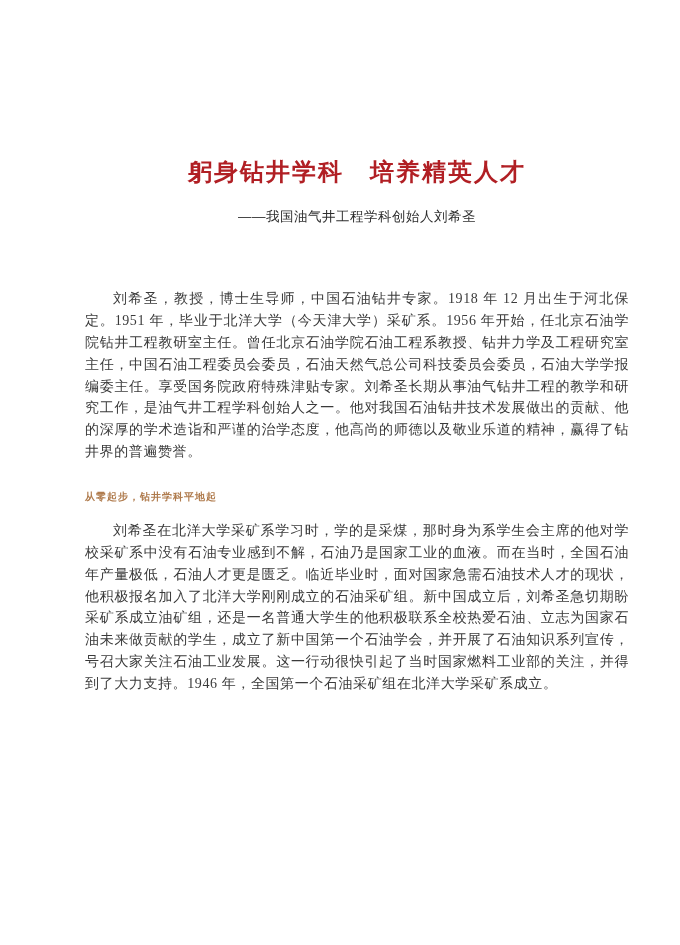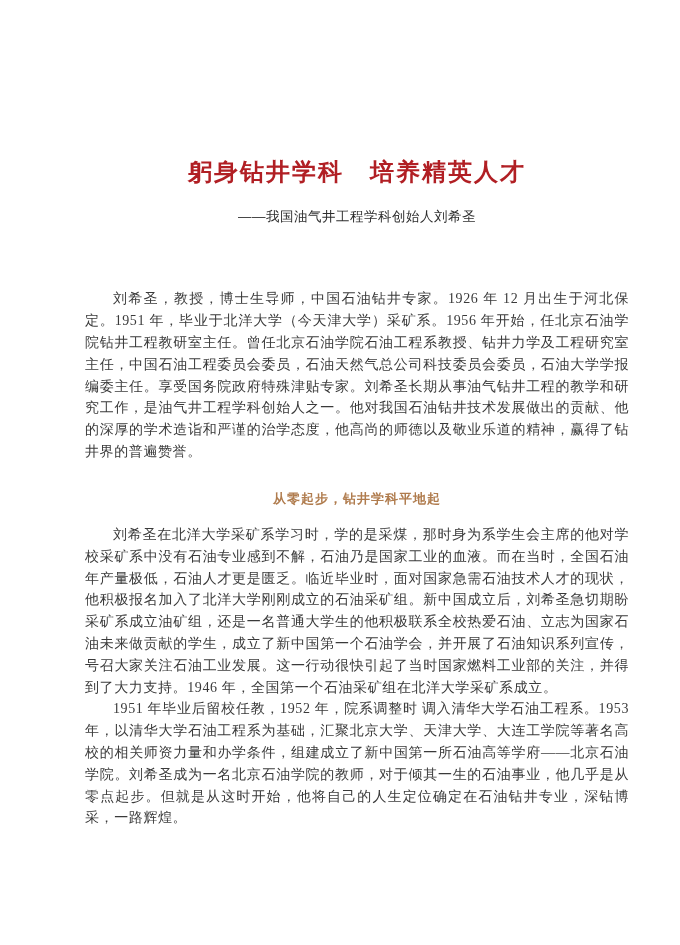--- a/index.html
+++ b/index.html
@@ -38,39 +38,37 @@
     font-family: "Liberation Serif", "DejaVu Serif", serif;
     font-size: 14px;
     line-height: 21.8px;
     letter-spacing: 0.6px;
     text-align: justify;
     text-indent: 2em;
     color: #3a3a3a;
   }
   .section-heading {
     margin: 28px 0 17px 0;
-    text-align: center;
     font-family: Liberation Sans, sans-serif;
-    font-size: 13px;
+    font-size: 10px;
     font-weight: bold;
     letter-spacing: 1px;
     color: #b07c4e;
     line-height: 1.25;
   }
 </style>
 </head>
 <body>
 
 <div class="page">
   <h1 class="title">躬身钻井学科　培养精英人才</h1>
 
   <div class="subtitle">——我国油气井工程学科创始人刘希圣</div>
 
   <div class="article-body">
-    <p class="para">刘希圣，教授，博士生导师，中国石油钻井专家。1926 年 12 月出生于河北保定。1951 年，毕业于北洋大学（今天津大学）采矿系。1956 年开始，任北京石油学院钻井工程教研室主任。曾任北京石油学院石油工程系教授、钻井力学及工程研究室主任，中国石油工程委员会委员，石油天然气总公司科技委员会委员，石油大学学报编委主任。享受国务院政府特殊津贴专家。刘希圣长期从事油气钻井工程的教学和研究工作，是油气井工程学科创始人之一。他对我国石油钻井技术发展做出的贡献、他的深厚的学术造诣和严谨的治学态度，他高尚的师德以及敬业乐道的精神，赢得了钻井界的普遍赞誉。</p>
+    <p class="para">刘希圣，教授，博士生导师，中国石油钻井专家。1918 年 12 月出生于河北保定。1951 年，毕业于北洋大学（今天津大学）采矿系。1956 年开始，任北京石油学院钻井工程教研室主任。曾任北京石油学院石油工程系教授、钻井力学及工程研究室主任，中国石油工程委员会委员，石油天然气总公司科技委员会委员，石油大学学报编委主任。享受国务院政府特殊津贴专家。刘希圣长期从事油气钻井工程的教学和研究工作，是油气井工程学科创始人之一。他对我国石油钻井技术发展做出的贡献、他的深厚的学术造诣和严谨的治学态度，他高尚的师德以及敬业乐道的精神，赢得了钻井界的普遍赞誉。</p>
 
     <h2 class="section-heading">从零起步，钻井学科平地起</h2>
 
     <p class="para">刘希圣在北洋大学采矿系学习时，学的是采煤，那时身为系学生会主席的他对学校采矿系中没有石油专业感到不解，石油乃是国家工业的血液。而在当时，全国石油年产量极低，石油人才更是匮乏。临近毕业时，面对国家急需石油技术人才的现状，他积极报名加入了北洋大学刚刚成立的石油采矿组。新中国成立后，刘希圣急切期盼采矿系成立油矿组，还是一名普通大学生的他积极联系全校热爱石油、立志为国家石油未来做贡献的学生，成立了新中国第一个石油学会，并开展了石油知识系列宣传，号召大家关注石油工业发展。这一行动很快引起了当时国家燃料工业部的关注，并得到了大力支持。1946 年，全国第一个石油采矿组在北洋大学采矿系成立。</p>
 
-    <p class="para">1951 年毕业后留校任教，1952 年，院系调整时 调入清华大学石油工程系。1953 年，以清华大学石油工程系为基础，汇聚北京大学、天津大学、大连工学院等著名高校的相关师资力量和办学条件，组建成立了新中国第一所石油高等学府——北京石油学院。刘希圣成为一名北京石油学院的教师，对于倾其一生的石油事业，他几乎是从零点起步。但就是从这时开始，他将自己的人生定位确定在石油钻井专业，深钻博采，一路辉煌。</p>
   </div>
 </div>
 
 </body></html>

